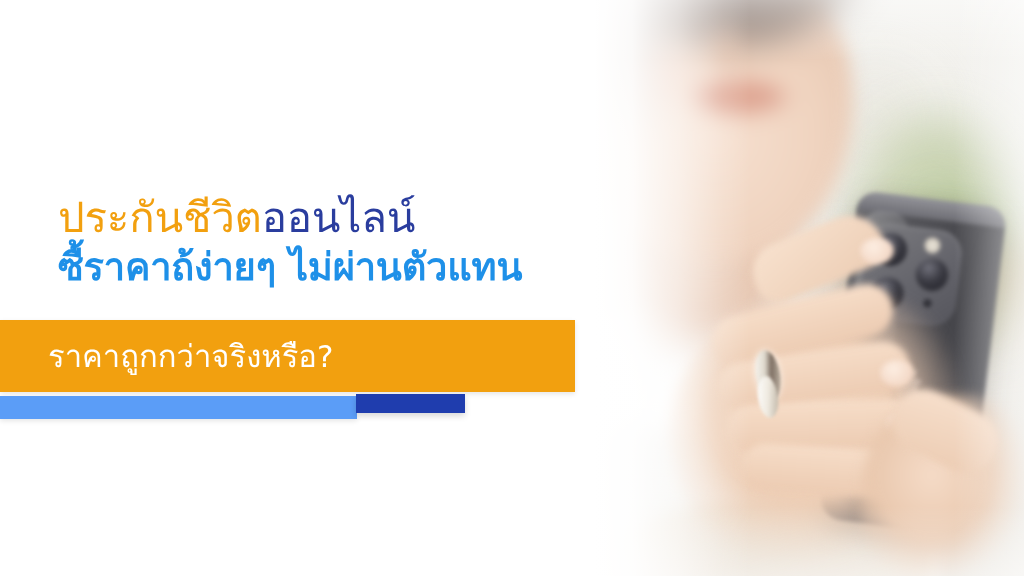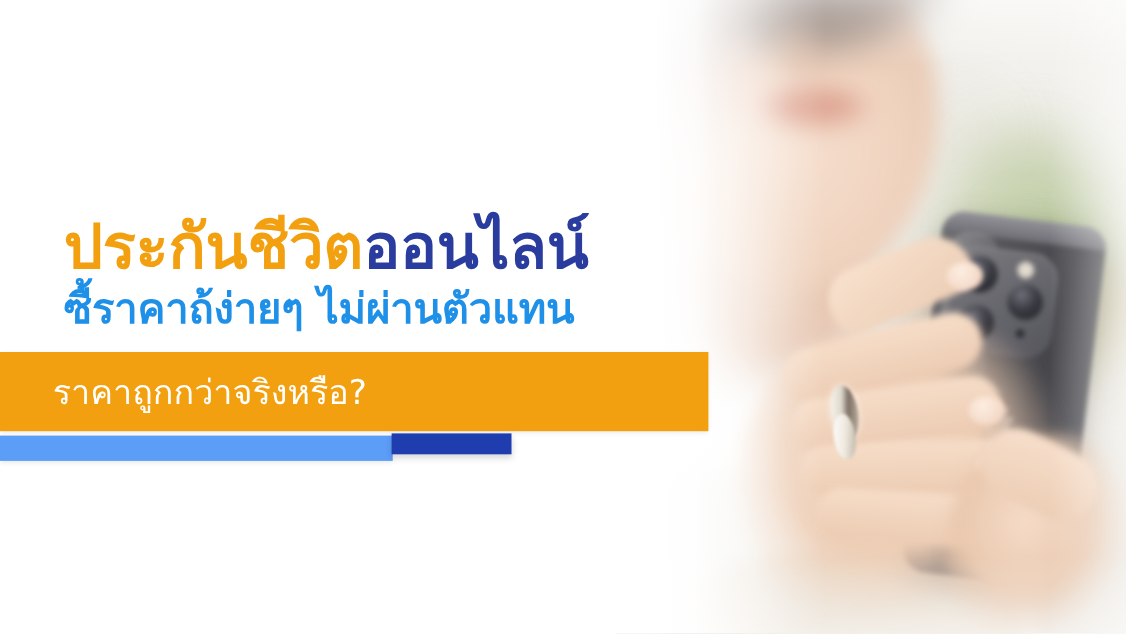--- a/index.html
+++ b/index.html
@@ -333,38 +333,37 @@
   
   .headline {
     position: absolute;
     left: 58px;
     top: 196px;
     line-height: 1.06;
     letter-spacing: -0.2px;
     white-space: nowrap;
   }
   .headline-line1 {
-    font-size: 56px;
-    font-weight: bold;
-    text-align: right;
+    font-size: 42px;
+    font-weight: normal;
   }
   .headline-line2 {
     font-size: 38px;
     font-weight: bold;
     margin-top: 6px;
   }
   .t-orange { color: #F2A00F; }
   .t-navy   { color: #2A3D9E; }
   .t-blue   { color: #1E90E8; }
 
   .orange-band {
     position: absolute;
     left: 0;
     top: 320px;
-    width: 644px;
+    width: 575px;
     height: 72px;
     background: #F2A00F;
     box-shadow: 0 2px 5px rgba(0,0,0,.10);
   }
   .orange-band-text {
     position: absolute;
     left: 48px;
     top: 50%;
     transform: translateY(-50%);
     color: #ffffff;

